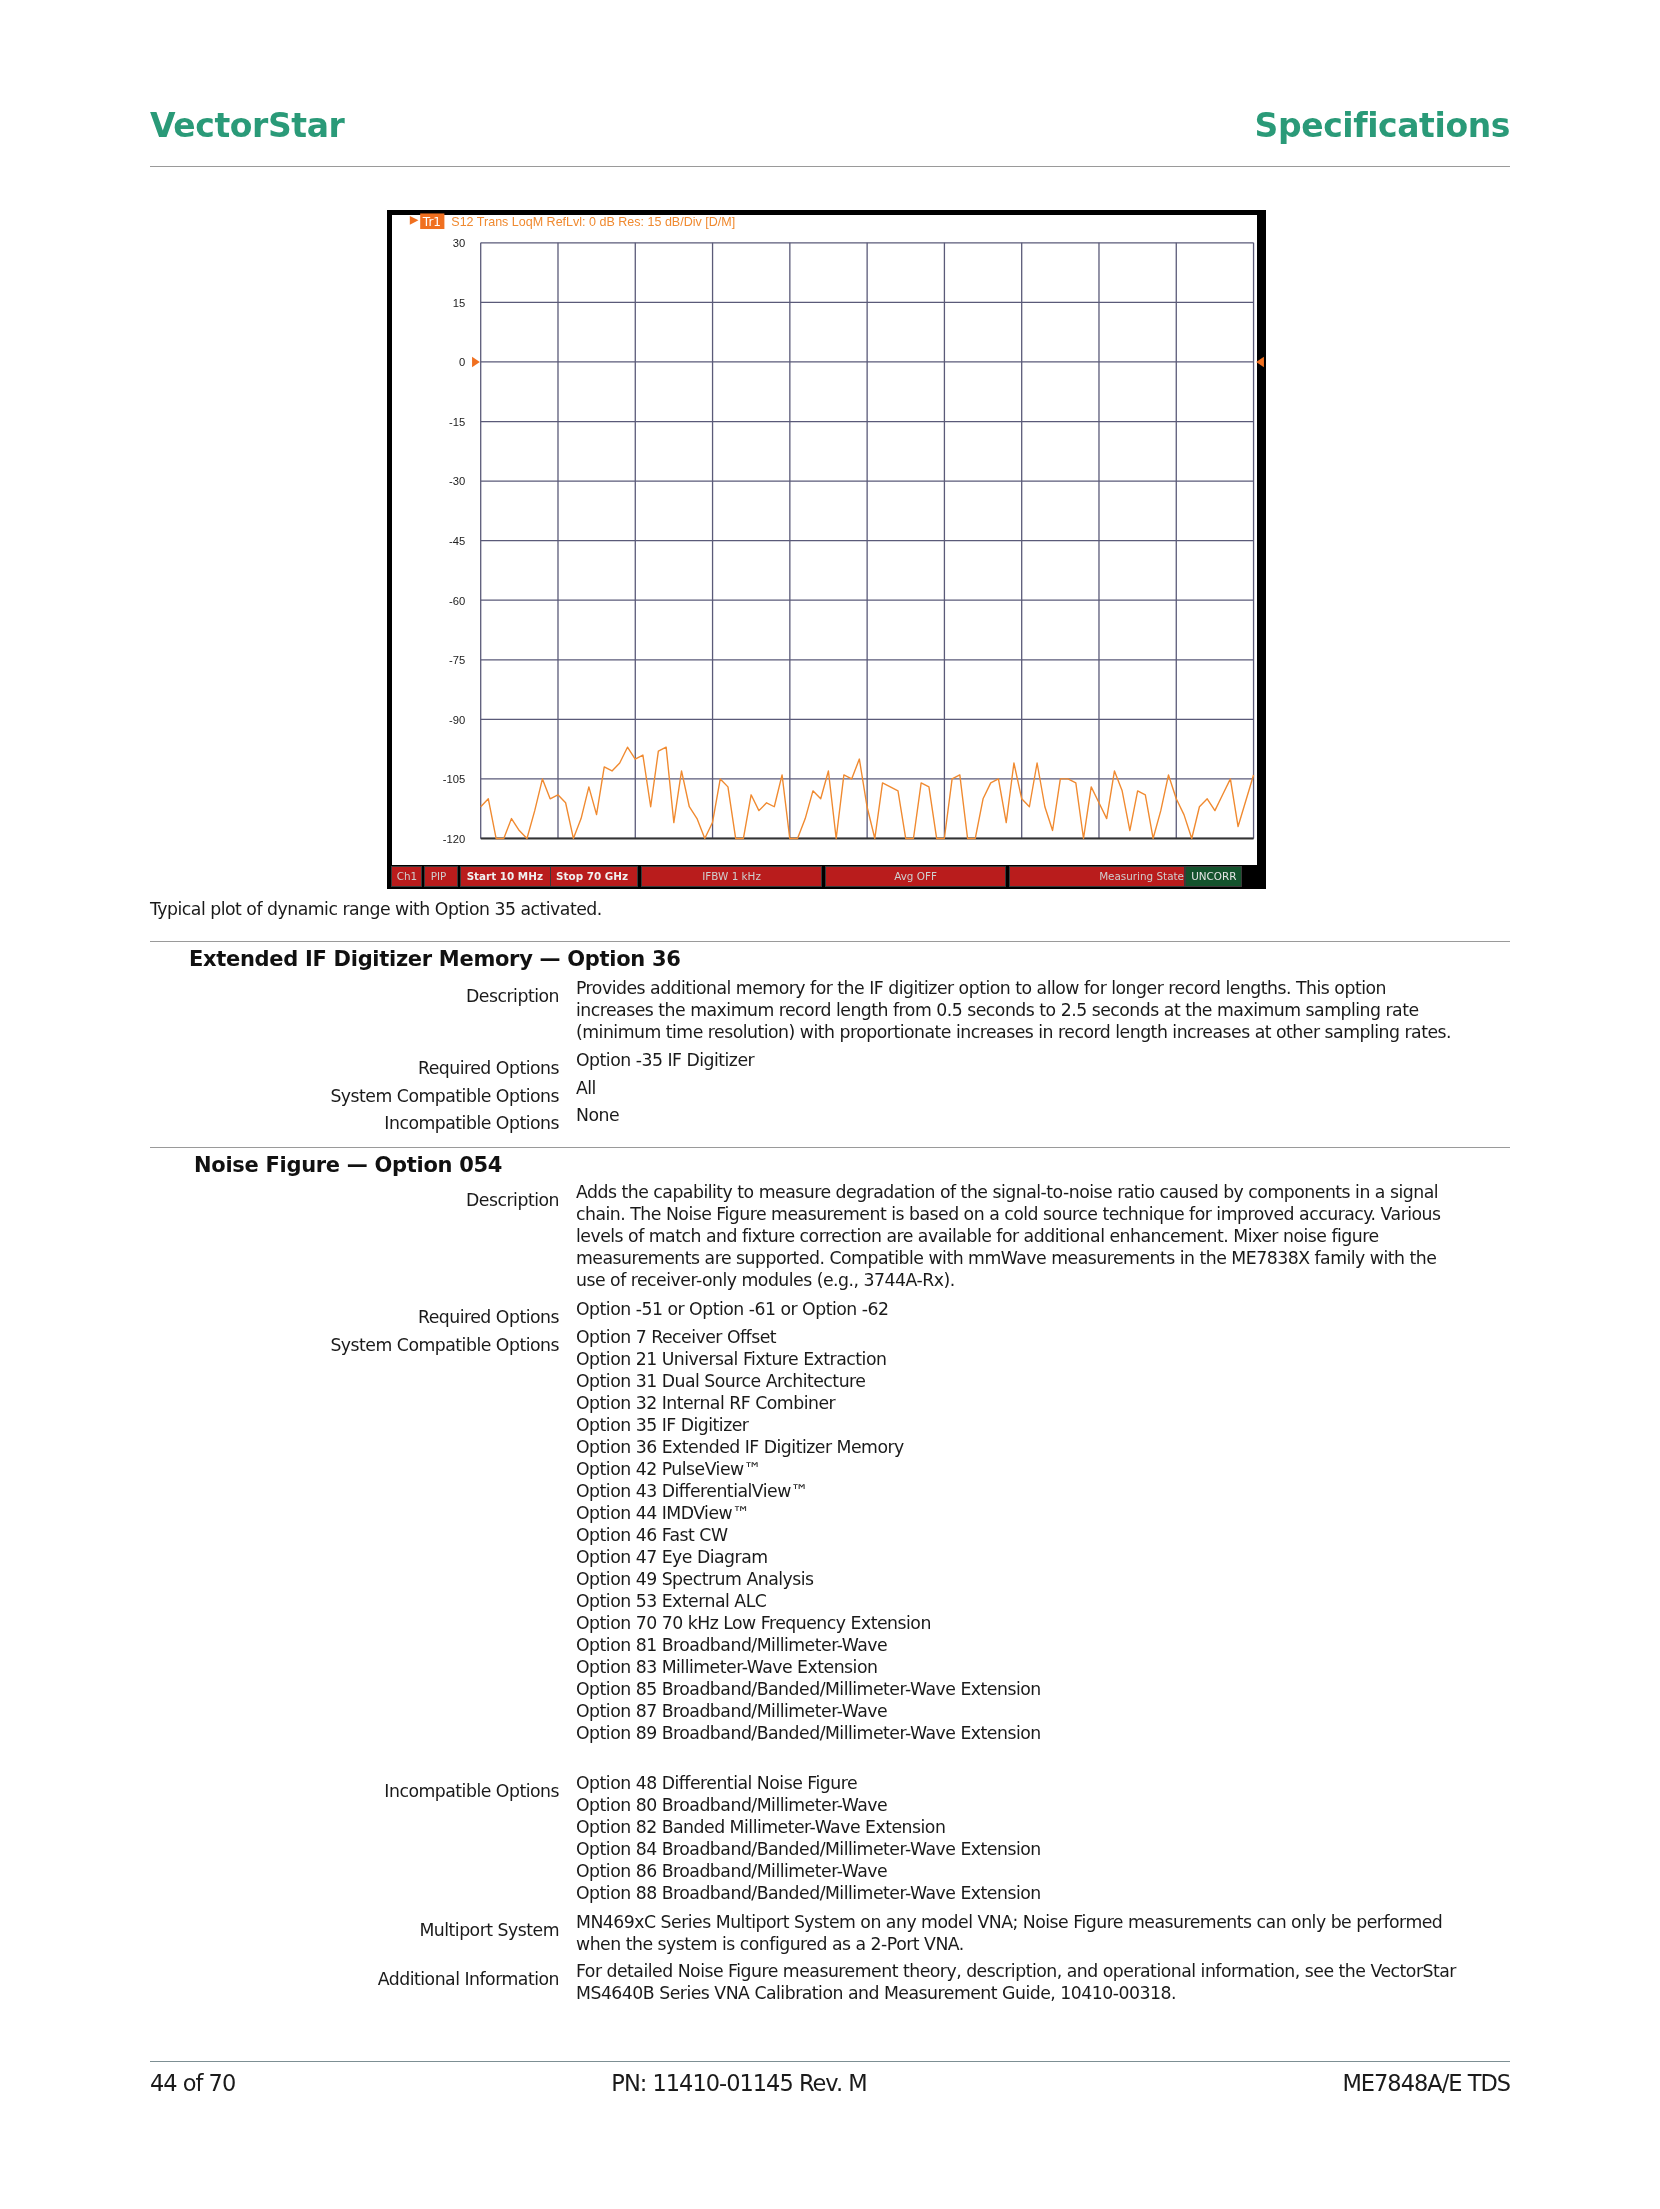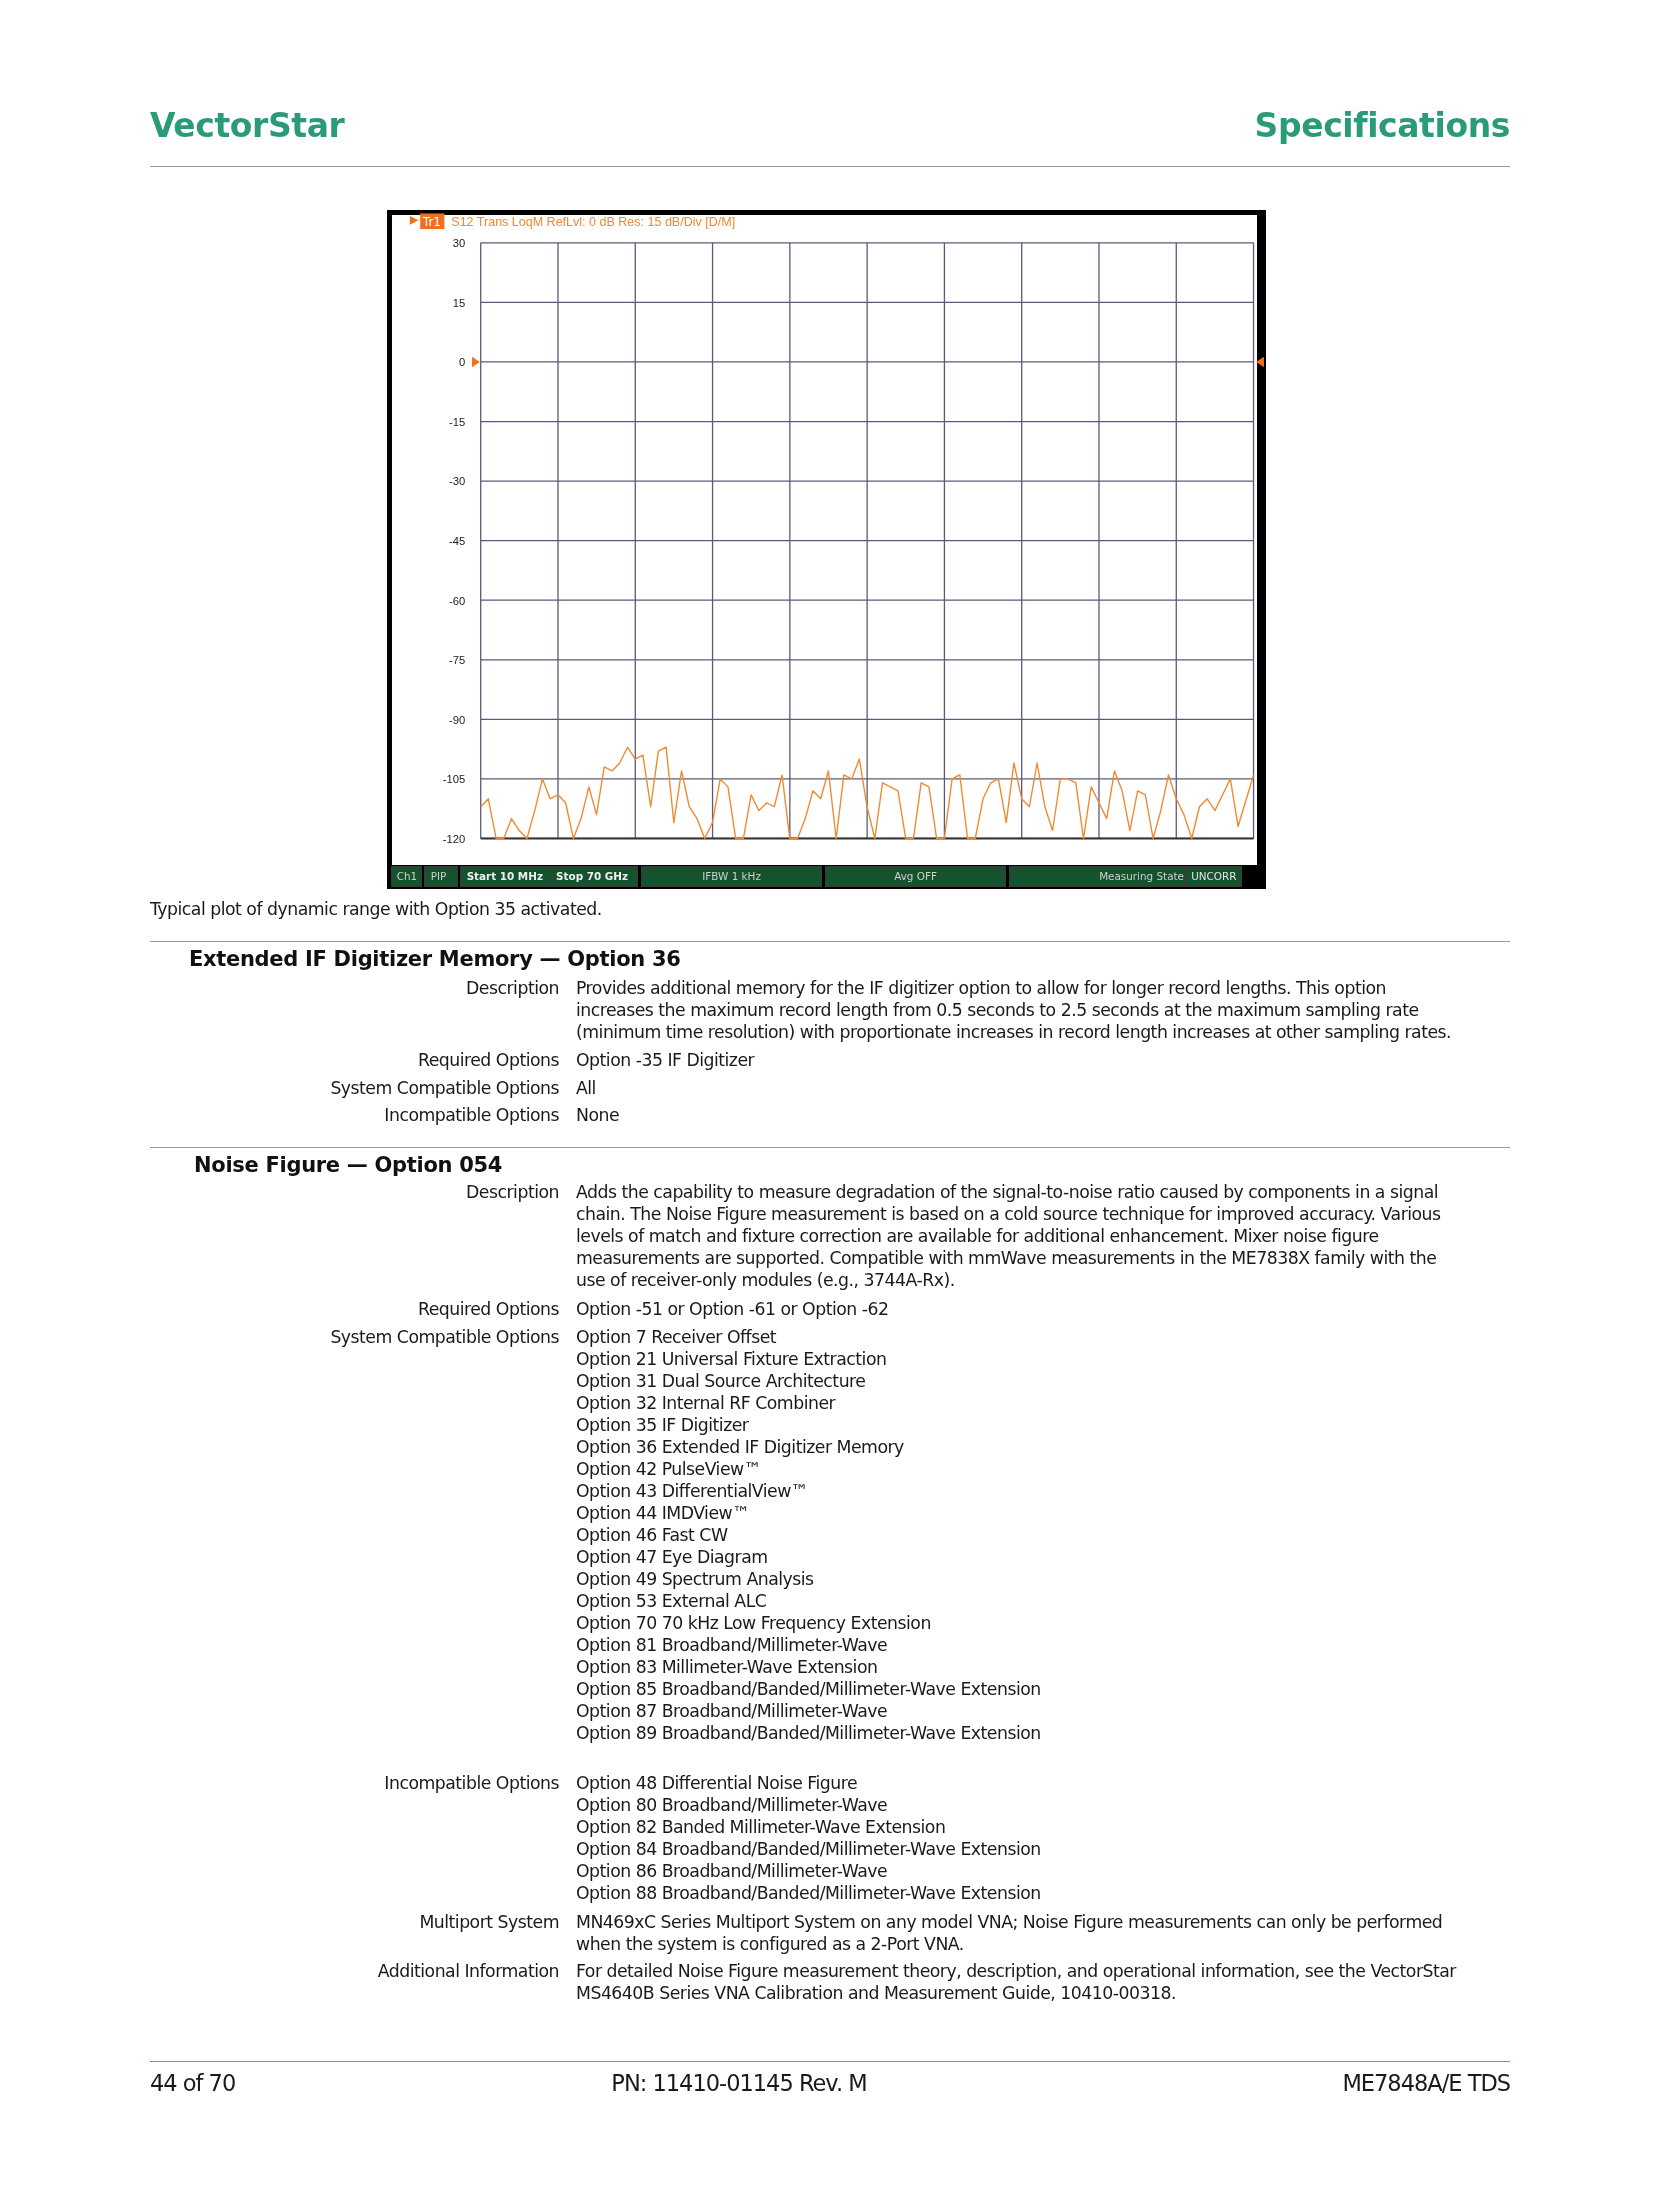--- a/index.html
+++ b/index.html
@@ -6,29 +6,29 @@
   body { width: 1660px; height: 2209px; position: relative; font-family: "Liberation Sans", sans-serif; color: #1a1a1a; }
   .hdr { position: absolute; left: 150px; right: 150px; top: 102px; height: 64px; border-bottom: 1.7px solid #9a9a9a; }
   .hdr .left, .hdr .right { position: absolute; top: 3.5px; font-family: "DejaVu Sans", sans-serif; font-weight: bold; font-size: 33px; color: #2a9a78; letter-spacing: -0.4px; }
   .hdr .left { left: 0; }
   .hdr .right { right: 0; }
 
   .chart-wrap { position: absolute; left: 387px; top: 210px; width: 879px; height: 679px; background: #000; }
   .chart-inner { position: absolute; left: 5.2px; top: 5.2px; width: 865px; height: 650px; background: #fff; }
   .chart-wrap svg { position: absolute; left: 0; top: 0; }
   .statusbar { position: absolute; left: 0; top: 656px; height: 21px; width: 879px; display: flex; gap: 2.6px; padding-left: 3.5px; box-sizing: border-box; }
-  .statusbar .cell { background: #14532d; color: #cfcfcf; font-family: "DejaVu Sans", sans-serif; font-size: 10.4px; line-height: 19px; border: 0.9px solid #3a3a3a; padding: 0 5.2px; white-space: nowrap; }
+  .statusbar .cell { background: #b91c1c; color: #cfcfcf; font-family: "DejaVu Sans", sans-serif; font-size: 10.4px; line-height: 19px; border: 0.9px solid #3a3a3a; padding: 0 5.2px; white-space: nowrap; }
   .statusbar .cell.b { font-weight: bold; color: #f0f0f0; }
   .statusbar .uncorr { background: #14532d; color: #e6e6e6; }
 
   .caption { position: absolute; left: 150px; top: 899px; font-family: "DejaVu Sans", sans-serif; font-size: 17.3px; letter-spacing: -0.5px; color: #1a1a1a; }
   .rule { position: absolute; left: 150px; right: 150px; height: 0; border-top: 1.7px solid #9a9a9a; }
   .sec-title { position: absolute; font-family: "DejaVu Sans", sans-serif; font-weight: bold; font-size: 21px; letter-spacing: -0.3px; color: #111; }
   .row { position: absolute; left: 150px; right: 150px; font-family: "DejaVu Sans", sans-serif; font-size: 17.3px; letter-spacing: -0.5px; line-height: 22px; color: #1a1a1a; }
-  .row .lbl { position: absolute; right: 951px; top: 0; white-space: nowrap; text-align: right; }
+  .row .lbl { position: absolute; right: 951px; top: 8px; white-space: nowrap; text-align: right; }
   .row .val { position: absolute; left: 426px; top: 0; right: 0; }
   .row .val div { white-space: nowrap; }
 
   .footer-rule { position: absolute; left: 150px; right: 150px; top: 2061px; border-top: 1.7px solid #7d8f93; }
   .footer { position: absolute; top: 2070px; font-family: "DejaVu Sans", sans-serif; font-size: 22.5px; letter-spacing: -1px; color: #1a1a1a; }
 </style>
 </head>
 <body>
 
 <div class="hdr">

